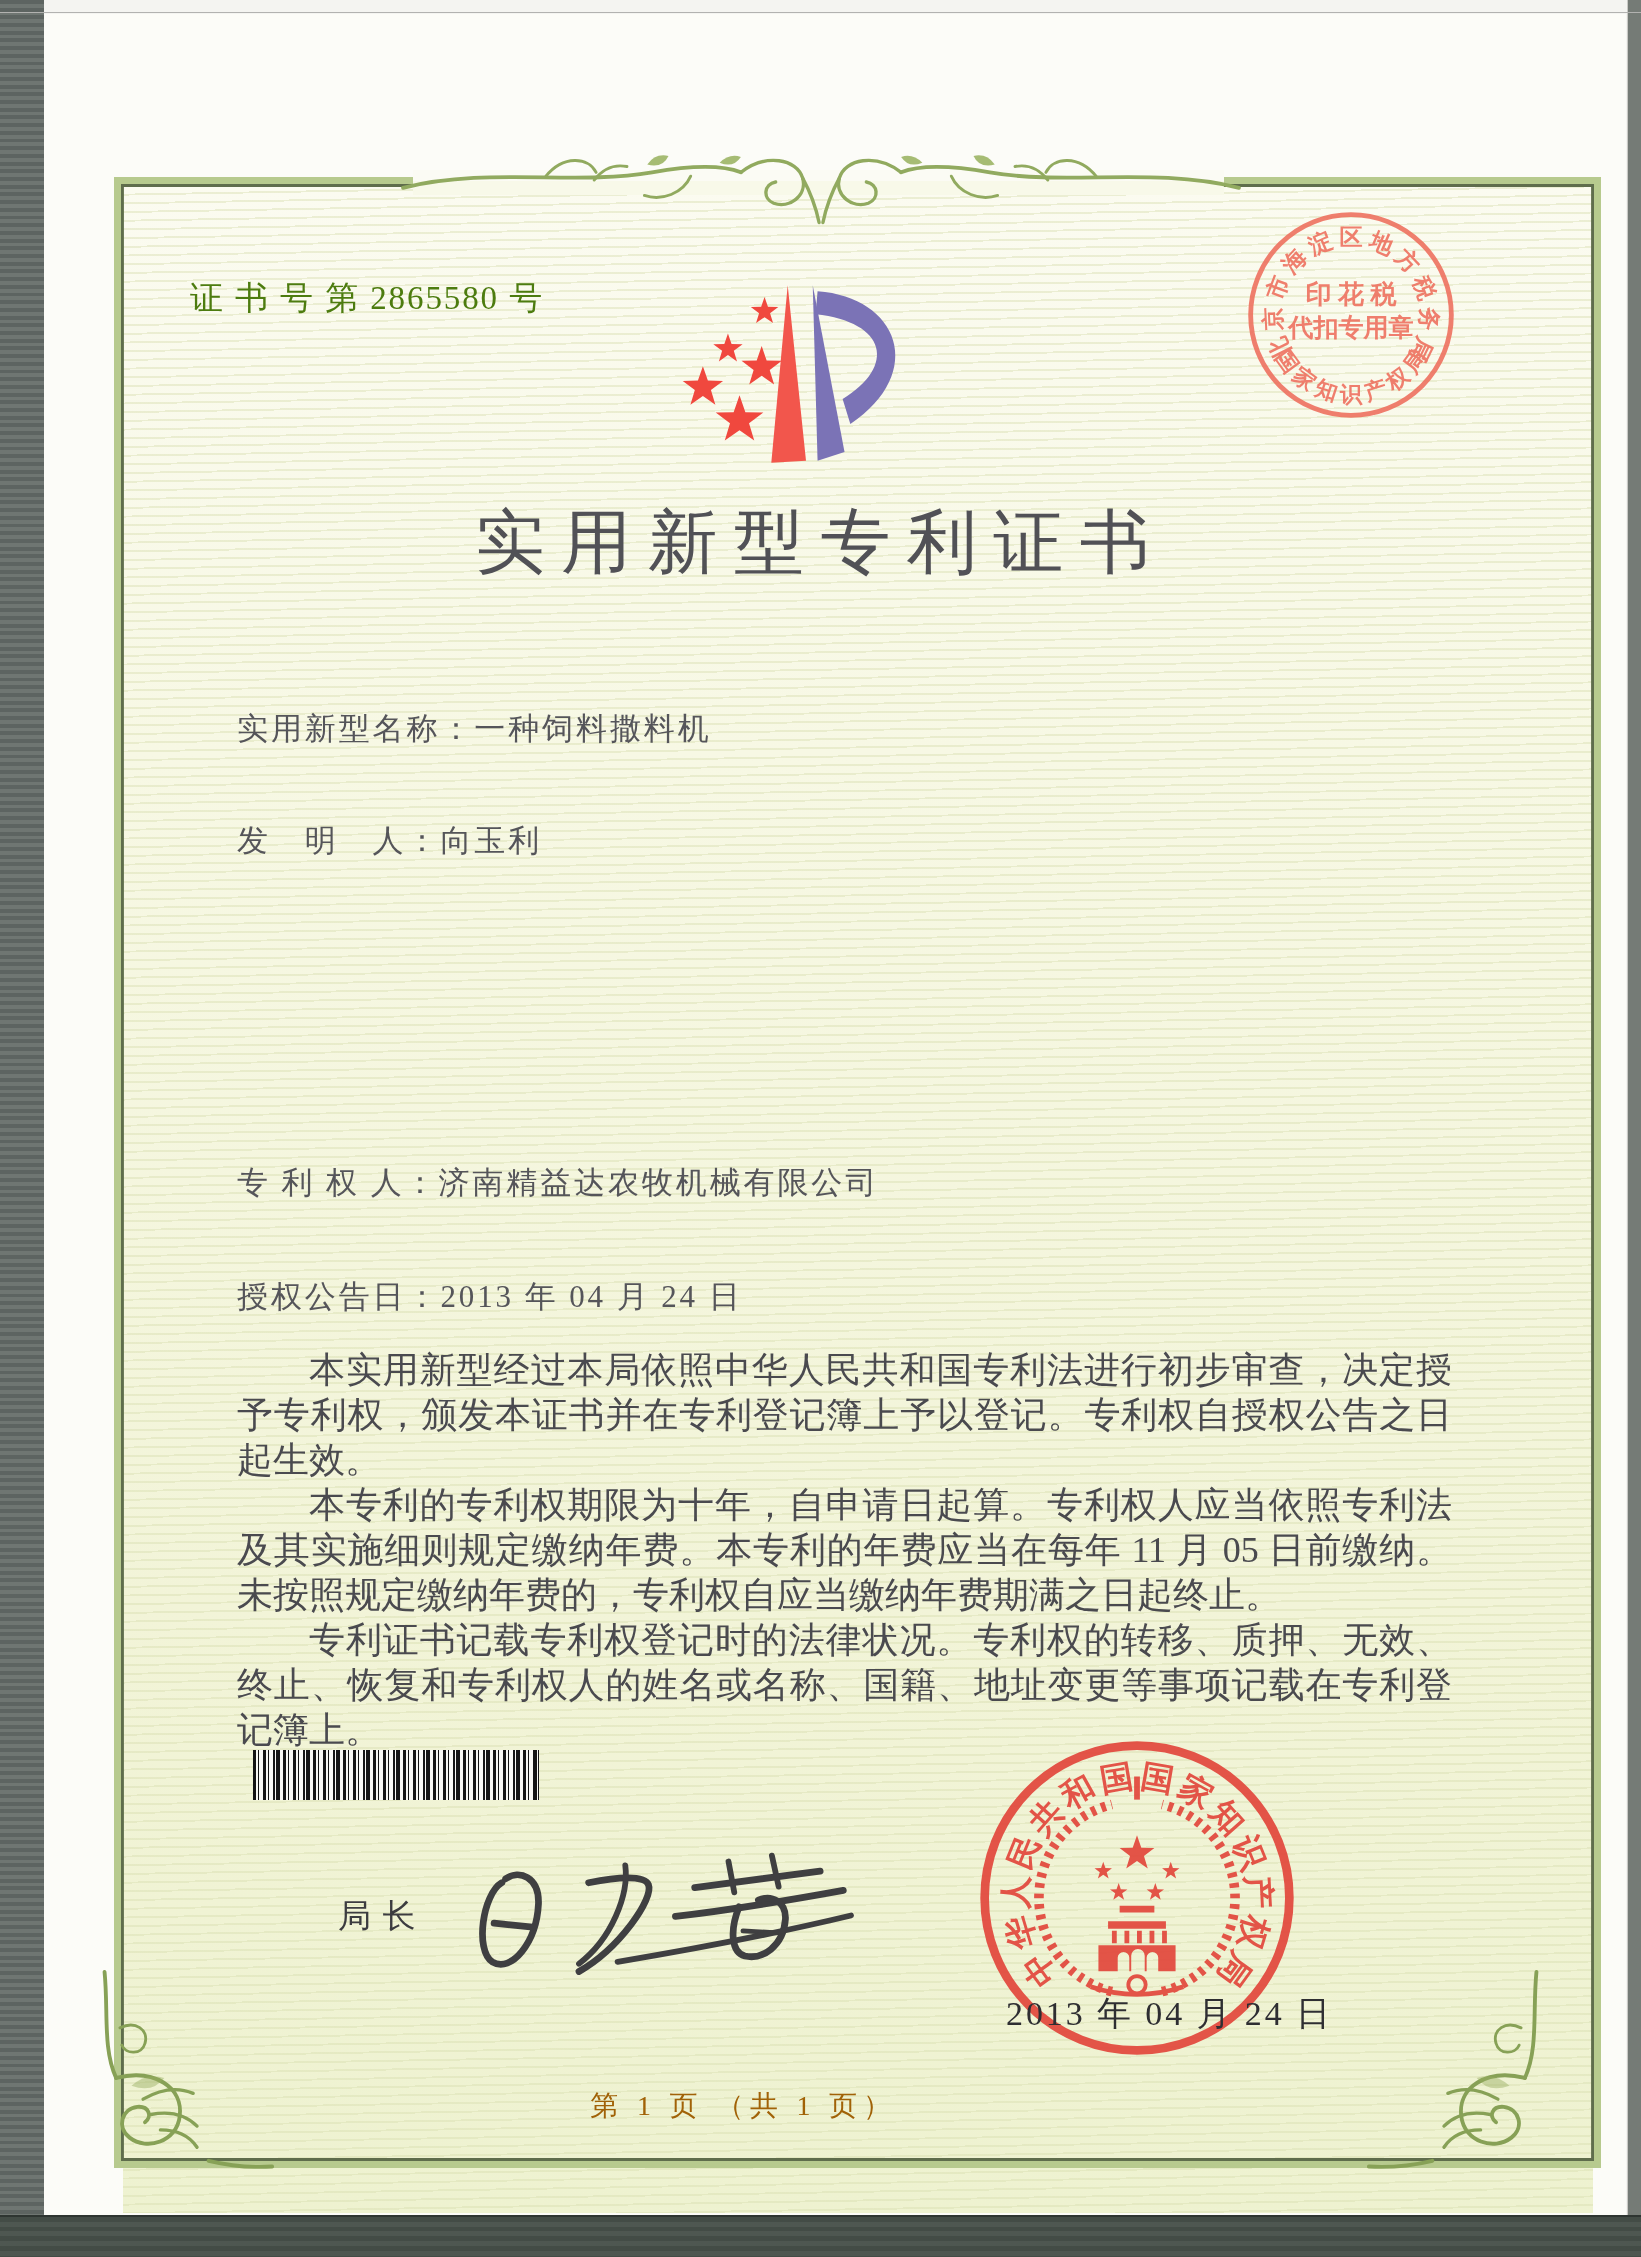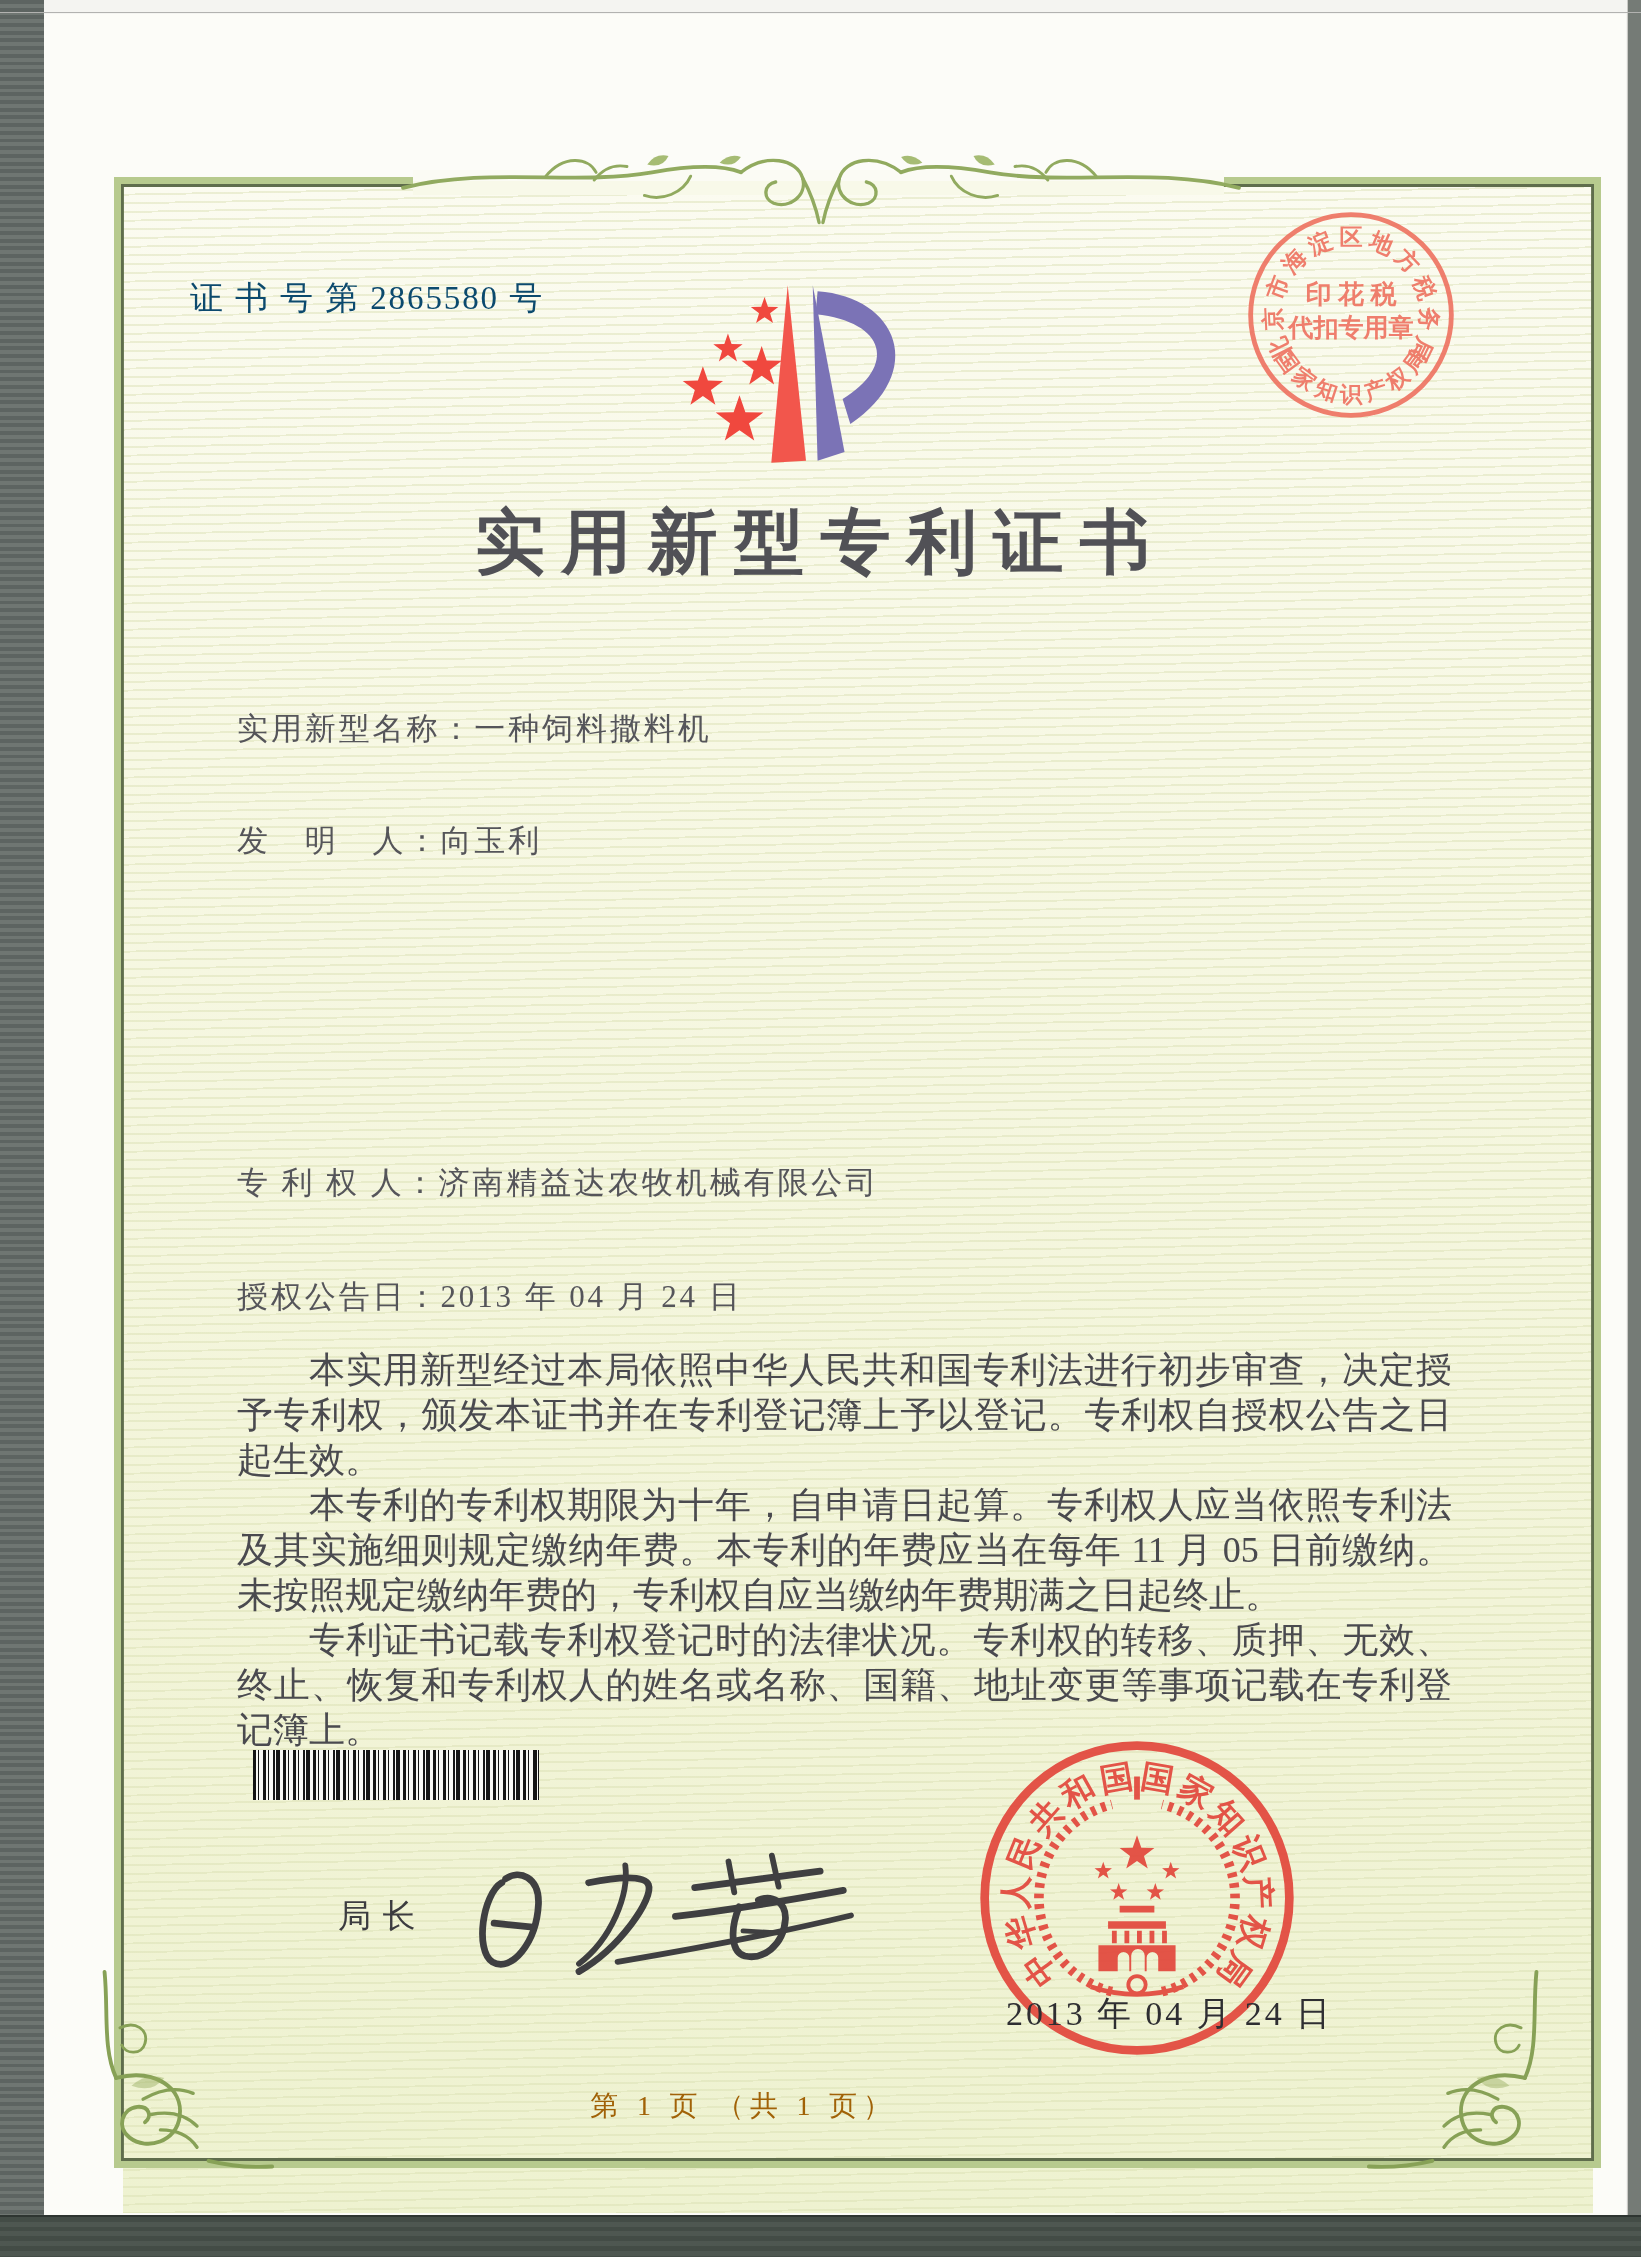--- a/index.html
+++ b/index.html
@@ -25,23 +25,23 @@
     background:
       repeating-linear-gradient(179deg, rgba(216,222,176,.45) 0 1.9px, rgba(0,0,0,0) 1.9px 8.7px),
       linear-gradient(180deg,#fbfbf0 0%, #f7f8e4 28%, #f2f4d8 70%, #eef2d0 100%); }
   
   .frame { position:absolute; left:114px; top:177px; width:1487px; height:1991px;
     border:7.7px solid #b7ca8e; box-shadow: inset 0 0 0 2.9px #5f6d4c; }
   .frame-gap { position:absolute; left:413px; top:170px; width:811px; height:25px;
     background:linear-gradient(180deg,#fbfbf4 0 10.6px,#f8f9e9 10.6px); }
   svg text { font-family:"Liberation Serif","DejaVu Serif",serif; }
 
-  .cert-no { position:absolute; left:190px; top:276px; font-size:33px; letter-spacing:1.9px; color:#0c4a6e; }
+  .cert-no { position:absolute; left:190px; top:276px; font-size:33px; letter-spacing:1.9px; color:#4d7c0f; }
   .title { position:absolute; left:0; top:496px; width:1641px; text-align:center;
-    font-size:70px; font-weight:700; letter-spacing:16.4px; color:#515156; }
+    font-size:70px; font-weight:400; letter-spacing:16.4px; color:#515156; }
   .field { position:absolute; left:237px; font-size:31px; color:#55555a; letter-spacing:2.9px; white-space:nowrap; }
   .paras { position:absolute; left:237px; top:1348px; width:1215px;
     font-size:36px; line-height:45px; color:#4a4a4f; text-align:justify; }
   .paras p { text-indent:2em; margin:0; }
   .barcode { position:absolute; left:253px; top:1750px; width:286px; height:50px;
     background:repeating-linear-gradient(90deg,
       #141414 0 2.9px,  #f8f8f4 2.9px 4.8px,
       #141414 4.8px 5.8px, #f8f8f4 5.8px 9.7px,
       #141414 9.7px 13.5px, #f8f8f4 13.5px 15.4px,
       #141414 15.4px 16.4px, #f8f8f4 16.4px 20px,

